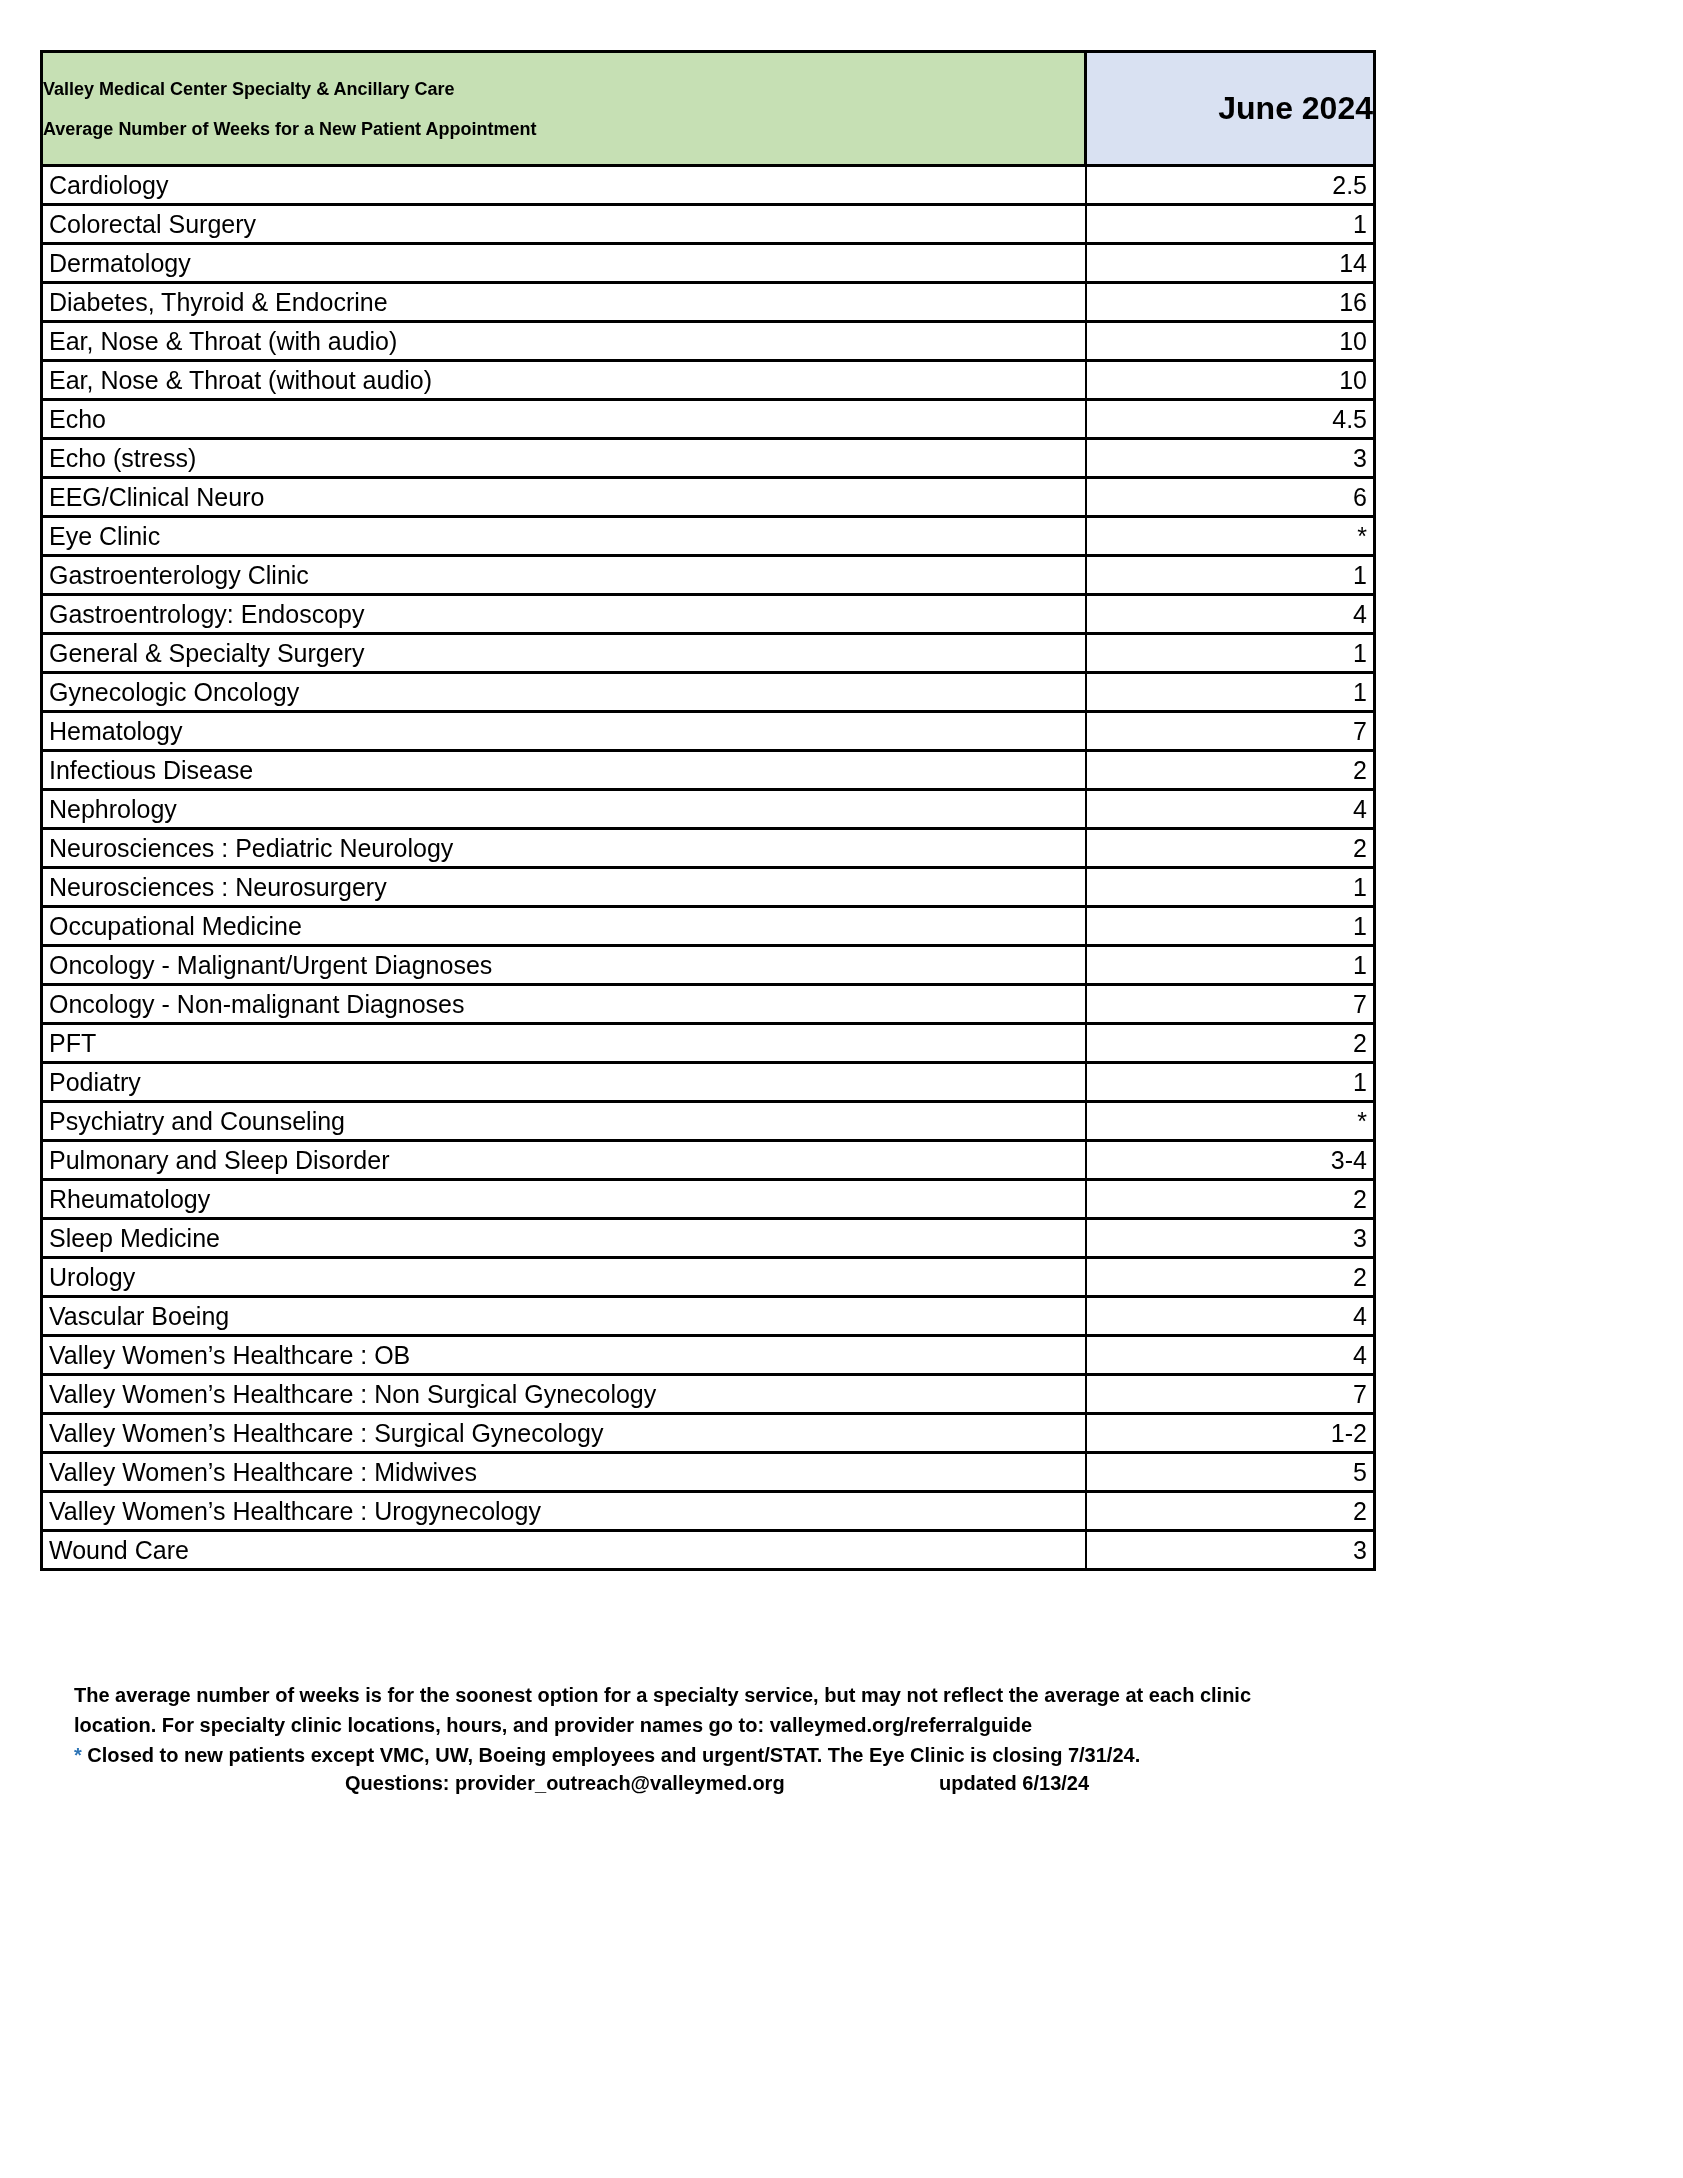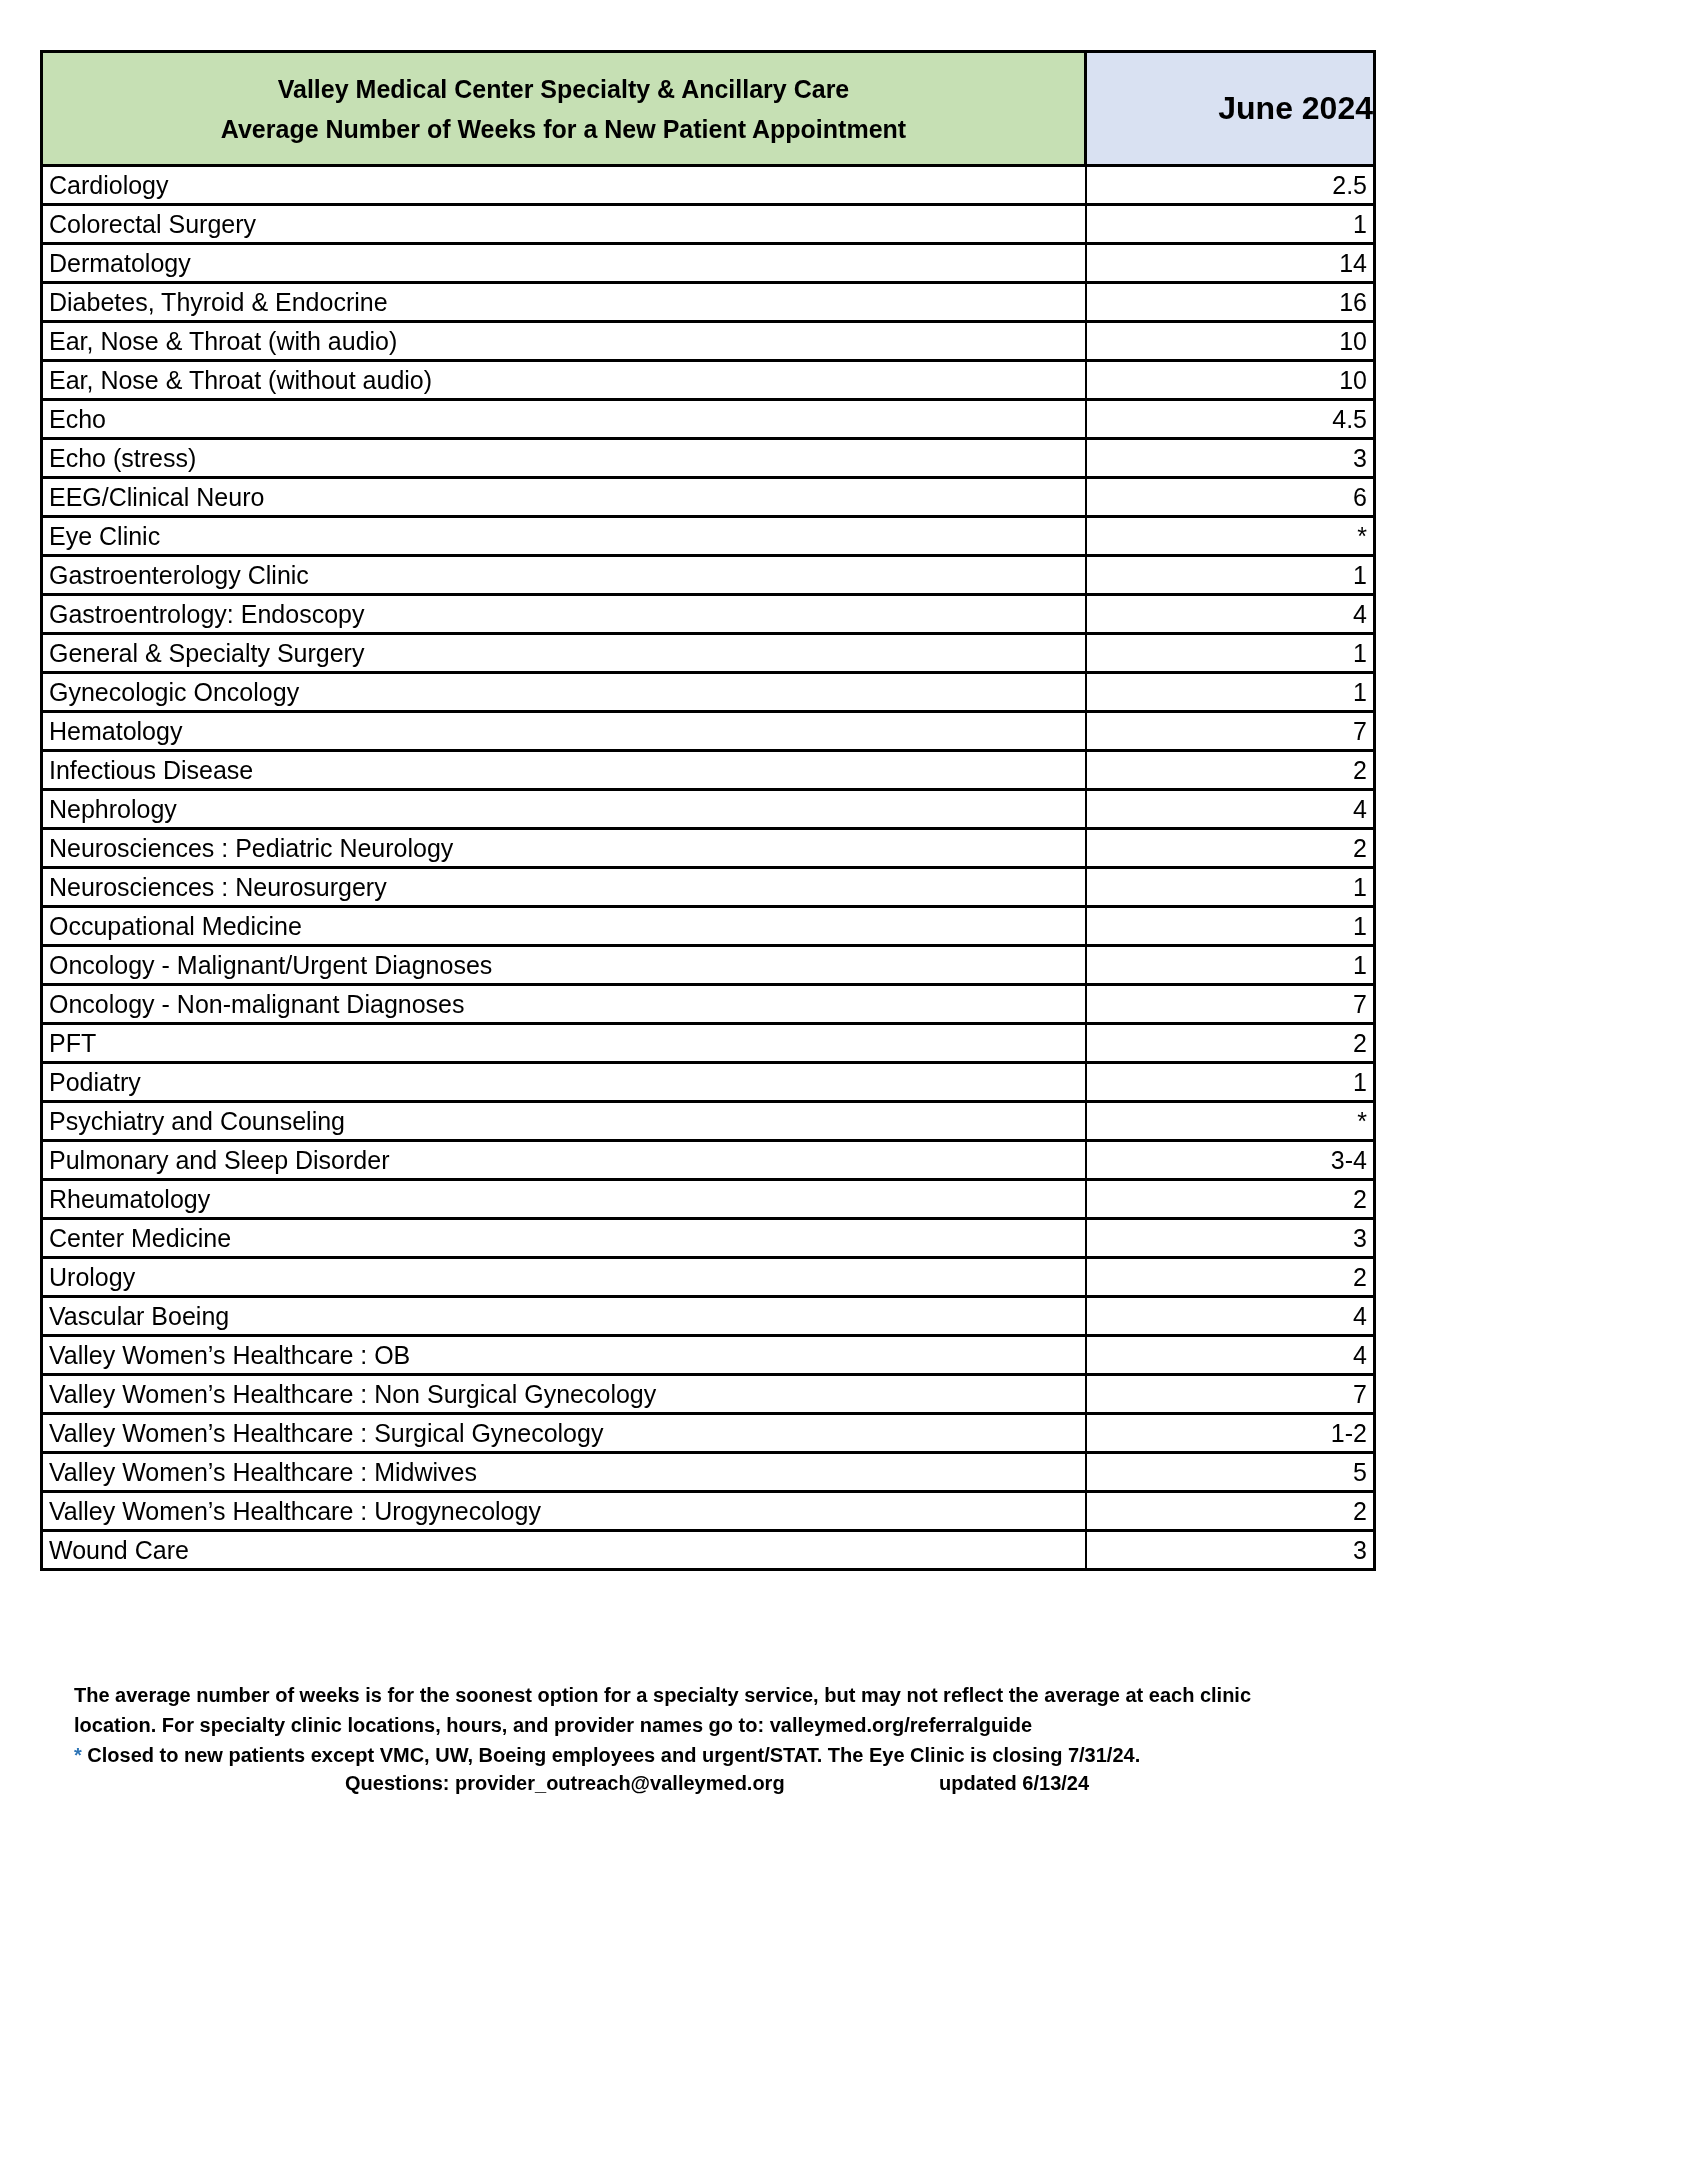--- a/index.html
+++ b/index.html
@@ -8,23 +8,23 @@
       font-family: "Liberation Sans", sans-serif; color: #000;
     }
     .sheet { position: absolute; left: 40px; top: 50px; width: 1334px; }
     table.wait {
       border-collapse: collapse; width: 1334px; table-layout: fixed;
       border: 3px solid #000;
     }
     table.wait col.c1 { width: 1044px; }
     table.wait col.c2 { width: 289px; }
     th.hdr-left {
-      background: #c6e0b4; height: 111px; text-align: center;
+      background: #c6e0b4; height: 111px; text-align: left;
       border: 3px solid #000; border-right: 2px solid #000;
-      font-weight: bold; font-size: 25px; line-height: 40px; padding: 0;
+      font-weight: bold; font-size: 18px; line-height: 40px; padding: 0;
     }
     th.hdr-right {
       background: #d9e1f2; text-align: right; border: 3px solid #000;
       font-weight: bold; font-size: 32px; padding: 0;
     }
     td {
       height: 36px; padding: 0 6px; font-size: 25px; line-height: 36px;
       border-top: 3px solid #000; border-bottom: 1px solid #000;
       white-space: nowrap; overflow: hidden;
     }
@@ -163,21 +163,21 @@
         </tr>
         <tr>
           <td class="svc">Pulmonary and Sleep Disorder</td>
           <td class="val">3-4</td>
         </tr>
         <tr>
           <td class="svc">Rheumatology</td>
           <td class="val">2</td>
         </tr>
         <tr>
-          <td class="svc">Center Medicine</td>
+          <td class="svc">Sleep Medicine</td>
           <td class="val">3</td>
         </tr>
         <tr>
           <td class="svc">Urology</td>
           <td class="val">2</td>
         </tr>
         <tr>
           <td class="svc">Vascular Boeing</td>
           <td class="val">4</td>
         </tr>

